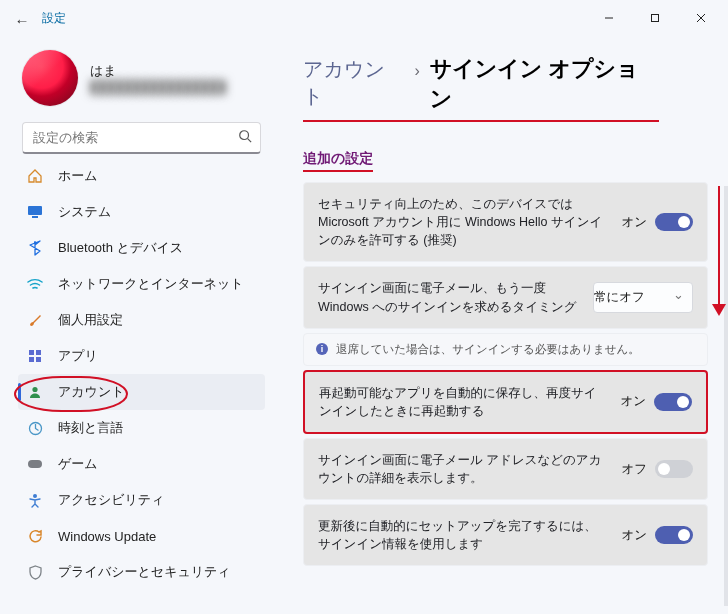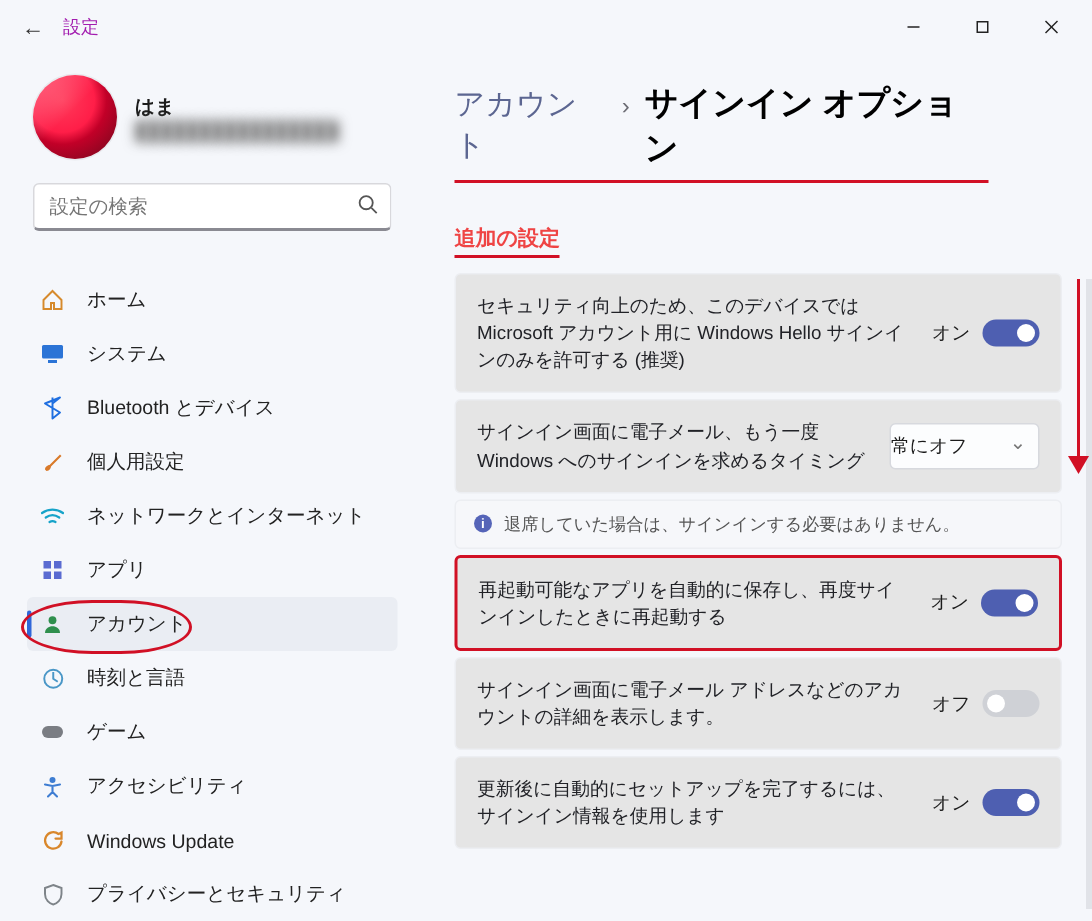--- a/index.html
+++ b/index.html
@@ -11,40 +11,40 @@
     background: #f5f7fb;
     color: #1b1b1b;
     overflow: hidden;
     position: relative;
   }
   .titlebar {
     display: flex; align-items: center; height: 36px;
     padding: 0 4px 0 10px;
   }
   .tb-back { width: 24px; text-align: center; color: #333; font-size: 15px; }
-  .tb-title { margin-left: 8px; font-size: 12px; color: #a21caf; flex: 1; }
+  .tb-title { margin-left: 8px; font-size: 12px; color: #0369a1; flex: 1; }
   .tb-btns { display: flex; }
   .tb-btn { width: 46px; height: 30px; display:flex; align-items:center; justify-content:center; color:#222; }
   .tb-btn svg { width:10px; height:10px; }
   .layout { display: flex; height: calc(100% - 36px); }
   .sidebar { width: 275px; padding: 8px 10px 0 18px; }
   .profile { display:flex; align-items:center; gap: 12px; margin: 6px 0 16px 4px; }
   .avatar {
     width: 56px; height: 56px; border-radius: 50%;
     background: radial-gradient(circle at 35% 30%, #ff3a5a 0%, #ff1e48 40%, #c20028 55%, #6a0a1c 100%);
     position: relative; overflow: hidden;
     box-shadow: 0 0 0 1px rgba(0,0,0,.05);
   }
   .avatar::after{ content:""; position:absolute; inset:0; background: linear-gradient(135deg, rgba(255,255,255,.3), transparent 45%); }
-  .pname { font-size: 13px; font-weight: 700; }
+  .pname { font-size: 13px; font-weight: 400; }
   .pemail { font-size: 12px; color: transparent; text-shadow: 0 0 8px rgba(120,120,120,.9); user-select:none; }
   .search {
     display:flex; align-items:center;
     background:#fff; border:1px solid #d8d8dc; border-radius:4px;
-    height: 32px; padding: 0 8px; margin: 0 4px 28px 4px;
+    height: 32px; padding: 0 8px; margin: 0 4px 4px 4px;
     border-bottom: 2px solid #8a8a92;
   }
   .search input { border:0; outline:0; flex:1; font-size:13px; color:#666; background:transparent; }
   .search .sicon { color:#555; }
   .nav { list-style:none; padding:0; margin:0; }
   .nav li {
     display:flex; align-items:center; gap: 14px;
     height: 36px; padding: 0 10px 0 8px;
     border-radius: 4px; font-size: 13px; color:#222;
     position: relative;
@@ -64,21 +64,21 @@
   .crumbs {
     display:flex; align-items:baseline; gap: 10px;
     font-size: 22px; color:#384cc0;
     border-bottom: 2px solid #d11025; padding-bottom: 6px;
     width: 356px; margin-bottom: 28px;
   }
   .crumbs .c1 { color:#5c6691; font-size: 20px; }
   .crumbs .sep { color:#6c6c74; font-size: 16px; }
   .crumbs .c2 { font-weight: 600; color:#000000; }
   .section-h {
-    font-size: 14px; font-weight: 600; color:#ef4444;
+    font-size: 14px; font-weight: 600; color:#701a75;
     border-bottom: 2px solid #d11025; display:inline-block;
     padding-bottom: 2px; margin-bottom: 10px;
   }
   .cards { display:flex; flex-direction:column; gap: 4px; }
   .card {
     background:#e5e5e5; border:1px solid #eceef2; border-radius:4px;
     padding: 12px 14px; display:flex; align-items:center; gap:14px;
     min-height: 50px;
   }
   .card.hilite { border:2px solid #d11025; }
@@ -184,33 +184,33 @@
       <li>
         <span class="nicon">
             <svg width="14" height="16" viewBox="0 0 14 16">
               <path d="M7 1v14l5-4-10-6 10-4-5 4" fill="none" stroke="#1f6fe0" stroke-width="1.3" stroke-linejoin="round"></path>
             </svg>
           </span>
         <span>Bluetooth とデバイス</span>
       </li>
       <li>
         <span class="nicon">
+            <svg width="16" height="12" viewBox="0 0 16 12">
+              <path d="M1 4a12 12 0 0 1 14 0M3.5 7a8 8 0 0 1 9 0M6 10a4 4 0 0 1 4 0" fill="none" stroke="#16a3c9" stroke-width="1.5" stroke-linecap="round"></path>
+            </svg>
+          </span>
+        <span>ネットワークとインターネット</span>
+      </li>
+      <li>
+        <span class="nicon">
             <svg width="16" height="16" viewBox="0 0 16 16">
               <path d="M3 13c0-2 2-3 3-3l7-7 1 1-7 7c0 1-1 3-3 3z" fill="#d97a2a"></path>
             </svg>
           </span>
         <span>個人用設定</span>
-      </li>
-      <li>
-        <span class="nicon">
-            <svg width="16" height="12" viewBox="0 0 16 12">
-              <path d="M1 4a12 12 0 0 1 14 0M3.5 7a8 8 0 0 1 9 0M6 10a4 4 0 0 1 4 0" fill="none" stroke="#16a3c9" stroke-width="1.5" stroke-linecap="round"></path>
-            </svg>
-          </span>
-        <span>ネットワークとインターネット</span>
       </li>
       <li>
         <span class="nicon">
             <svg width="14" height="14" viewBox="0 0 14 14">
               <rect x="1" y="1" width="5" height="5" fill="#5a6bd1"></rect>
               <rect x="8" y="1" width="5" height="5" fill="#5a6bd1"></rect>
               <rect x="1" y="8" width="5" height="5" fill="#5a6bd1"></rect>
               <rect x="8" y="8" width="5" height="5" fill="#5a6bd1"></rect>
             </svg>
           </span>

